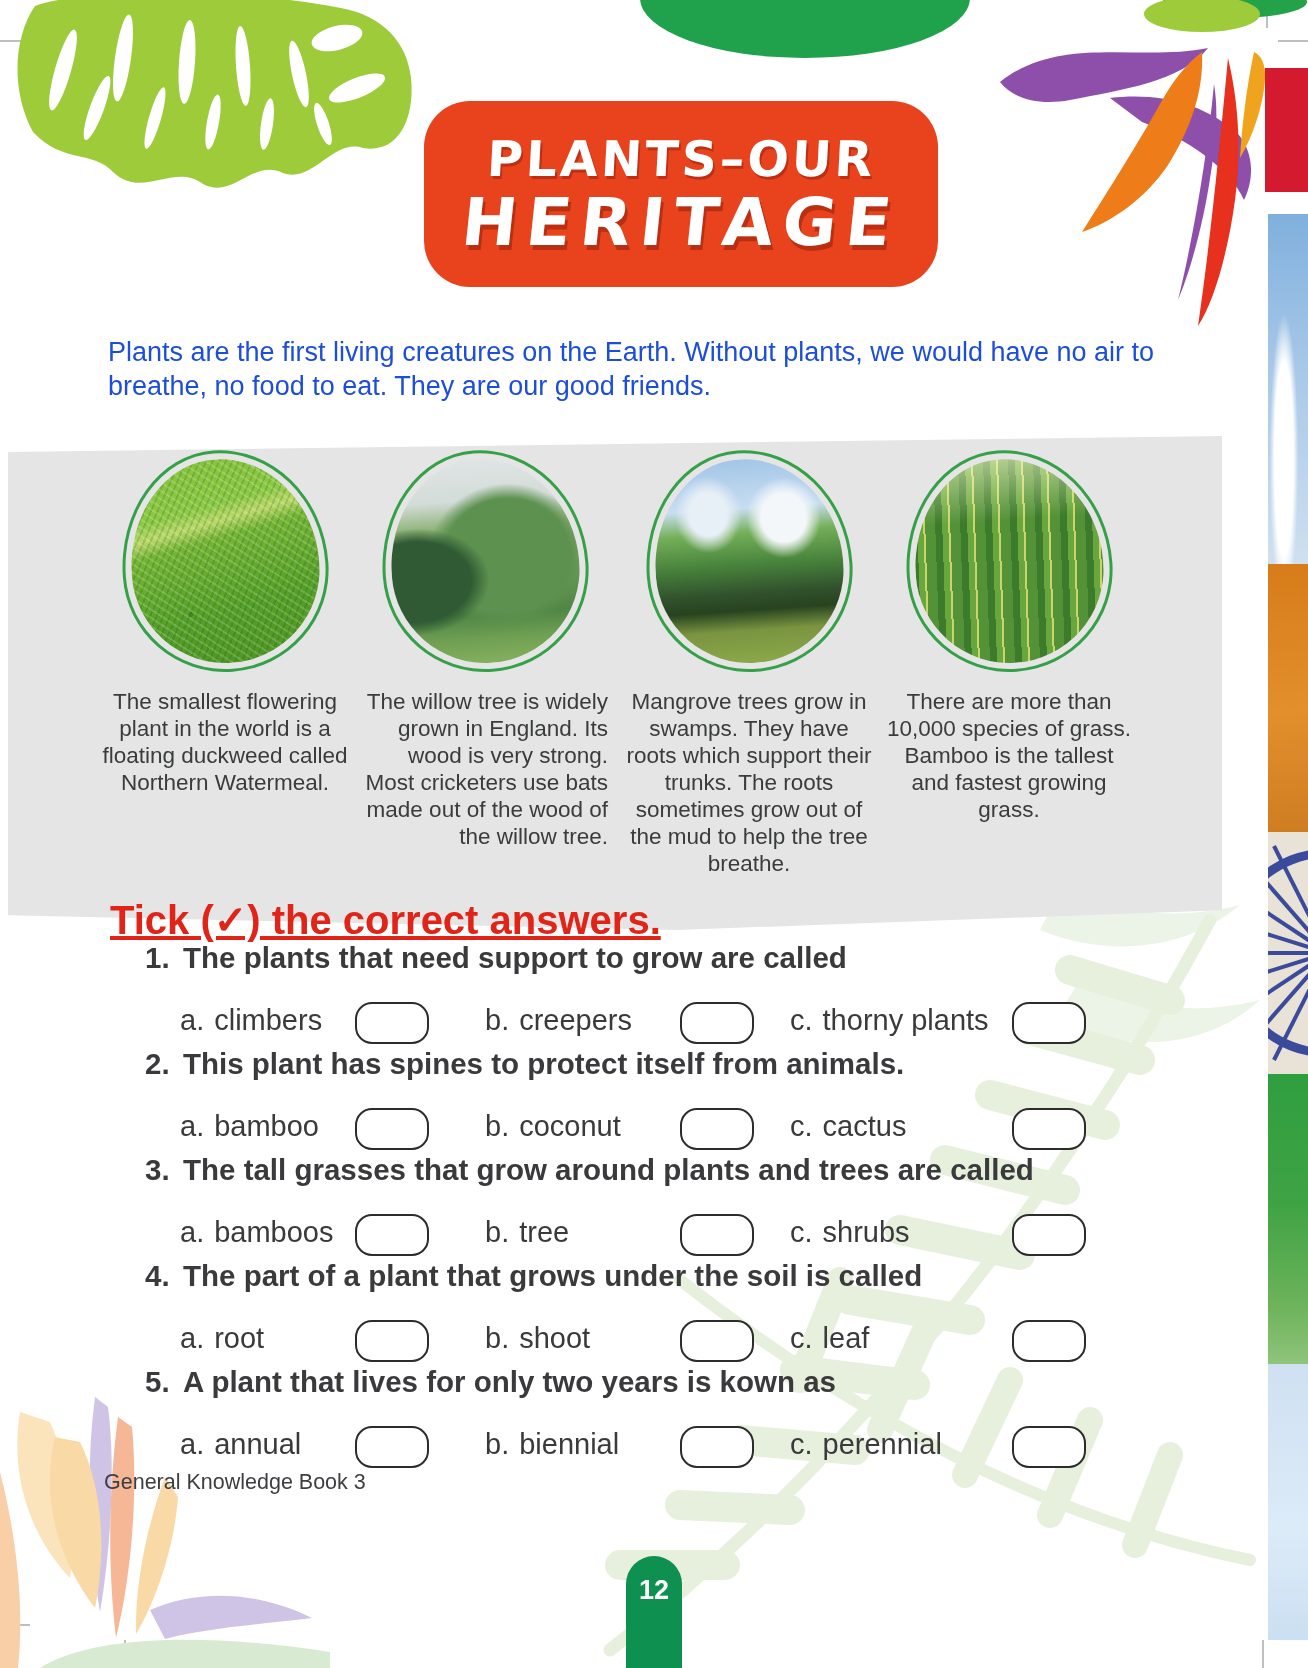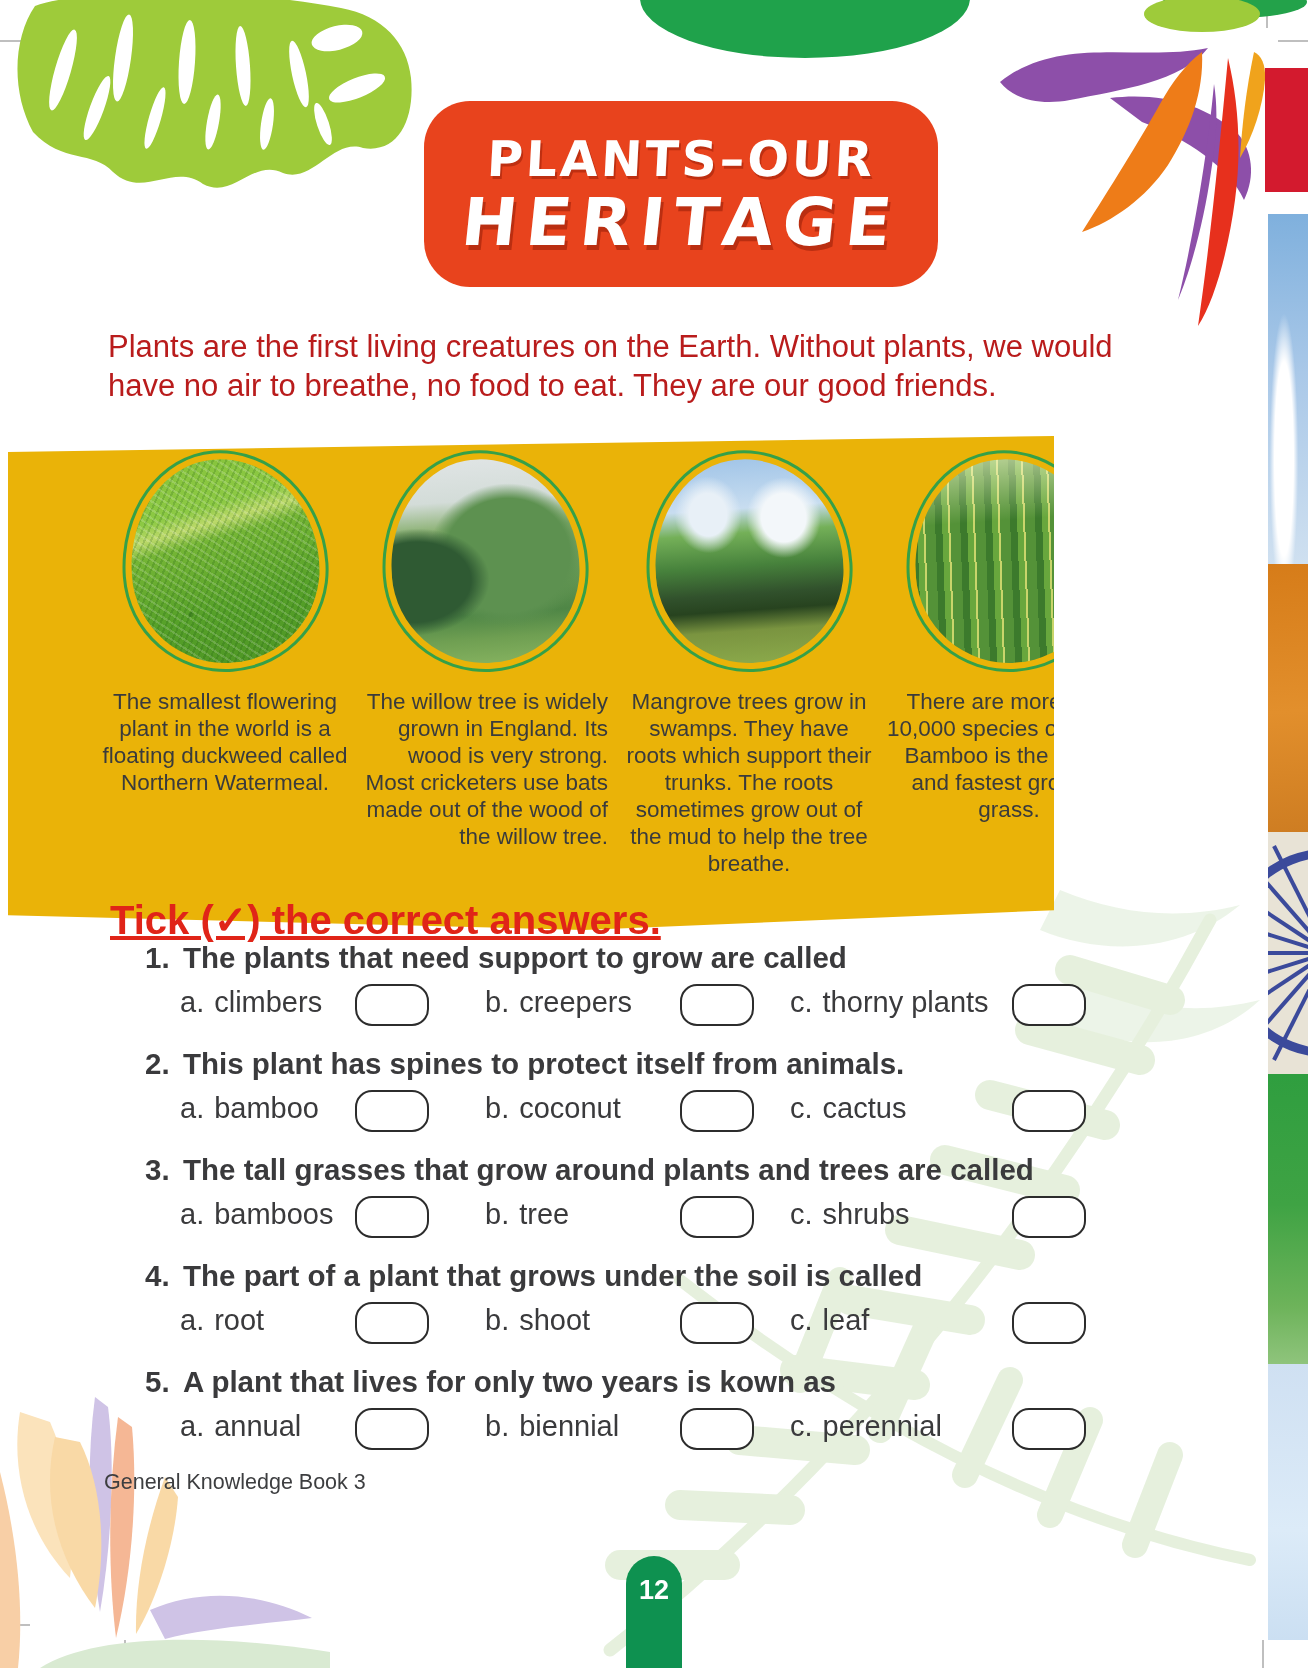--- a/index.html
+++ b/index.html
@@ -13,25 +13,25 @@
   .banner{position:absolute;left:424px;top:101px;width:514px;height:186px;
     background:#e8431d;border-radius:46px;display:flex;flex-direction:column;
     align-items:center;justify-content:center;z-index:4;}
   .banner .t1{color:#ffffff;font-family:"DejaVu Sans","Liberation Sans",sans-serif;
     font-weight:800;font-size:49px;letter-spacing:3px;line-height:1;transform:skewX(-3deg);
     text-shadow:2px 3px 0 rgba(140,25,5,.45);margin:2px 0 6px 0;}
   .banner .t2{color:#ffffff;font-family:"DejaVu Sans","Liberation Sans",sans-serif;
     font-weight:800;font-size:66px;letter-spacing:9px;line-height:1;transform:skewX(-6deg);
     text-shadow:3px 5px 0 rgba(140,25,5,.5);}
 
-  .intro{position:absolute;left:108px;top:296px;width:1075px;z-index:4;
-    font-size:31px;line-height:1.26;color:#b91c1c;}
-
-  
-  .panel{position:absolute;left:8px;top:436px;width:1046px;height:494px;background:#eab308;
+  .intro{position:absolute;left:108px;top:308px;width:1075px;z-index:4;
+    font-size:27px;line-height:1.26;color:#1d4ed8;}
+
+  
+  .panel{position:absolute;left:8px;top:436px;width:1214px;height:494px;background:#e5e5e5;
     clip-path:polygon(0 16px,100% 0,100% 96%,55% 100%,0 97%);z-index:2;}
   .fact{position:absolute;top:14px;width:258px;text-align:center;}
   .oval{width:206px;height:222px;margin:0 auto;border:3px solid #35a048;padding:6px;
     box-sizing:border-box;border-radius:48% 52% 50% 50%/54% 54% 46% 46%;transform:rotate(-4deg);}
   .photo{width:100%;height:100%;border-radius:48% 52% 50% 50%/54% 54% 46% 46%;overflow:hidden;}
   .caption{margin:16px auto 0 auto;width:246px;font-size:22.5px;line-height:1.2;color:#3a3b3c;}
 
   .photo-duckweed{background:
     radial-gradient(circle at 30% 75%, rgba(30,90,20,.35) 0 2px, transparent 3px),
     repeating-linear-gradient(37deg, rgba(255,255,255,.16) 0 2px, transparent 2px 7px),
@@ -48,21 +48,21 @@
   .photo-bamboo{background:
     linear-gradient(180deg, rgba(255,255,215,.55) 0%, rgba(255,255,215,0) 30%),
     repeating-linear-gradient(92deg,#3c7a2c 0 7px,#68a73d 7px 13px,#c9d56b 13px 15px,#549238 15px 25px);}
 
   
   .tick-head{position:absolute;left:110px;top:897px;z-index:4;color:#e02418;
     font-weight:bold;font-size:40px;text-decoration:underline;}
   .q{position:absolute;left:145px;z-index:4;width:1000px;}
   .qline{font-weight:bold;color:#3a3a3c;font-size:29.5px;}
   .qline .qnum{display:inline-block;width:38px;}
-  .opts{position:relative;margin-top:9px;height:46px;margin-left:35px;width:910px;}
+  .opts{position:relative;margin-top:27px;height:46px;margin-left:35px;width:910px;}
   .opt-label{position:absolute;top:2px;font-size:29px;color:#3a3a3c;}
   .opt-label .letter{display:inline-block;margin-right:10px;}
   .pill{position:absolute;top:0;width:74px;height:42px;background:#ffffff;
     border:2.5px solid #2c2c2c;border-radius:17px;box-sizing:border-box;}
   .pa-l{left:0;} .pa-p{left:175px;}
   .pb-l{left:305px;} .pb-p{left:500px;}
   .pc-l{left:610px;} .pc-p{left:832px;}
 
   
   .book-foot{position:absolute;left:104px;top:1470px;font-size:21.5px;color:#3d3e40;z-index:4;}

